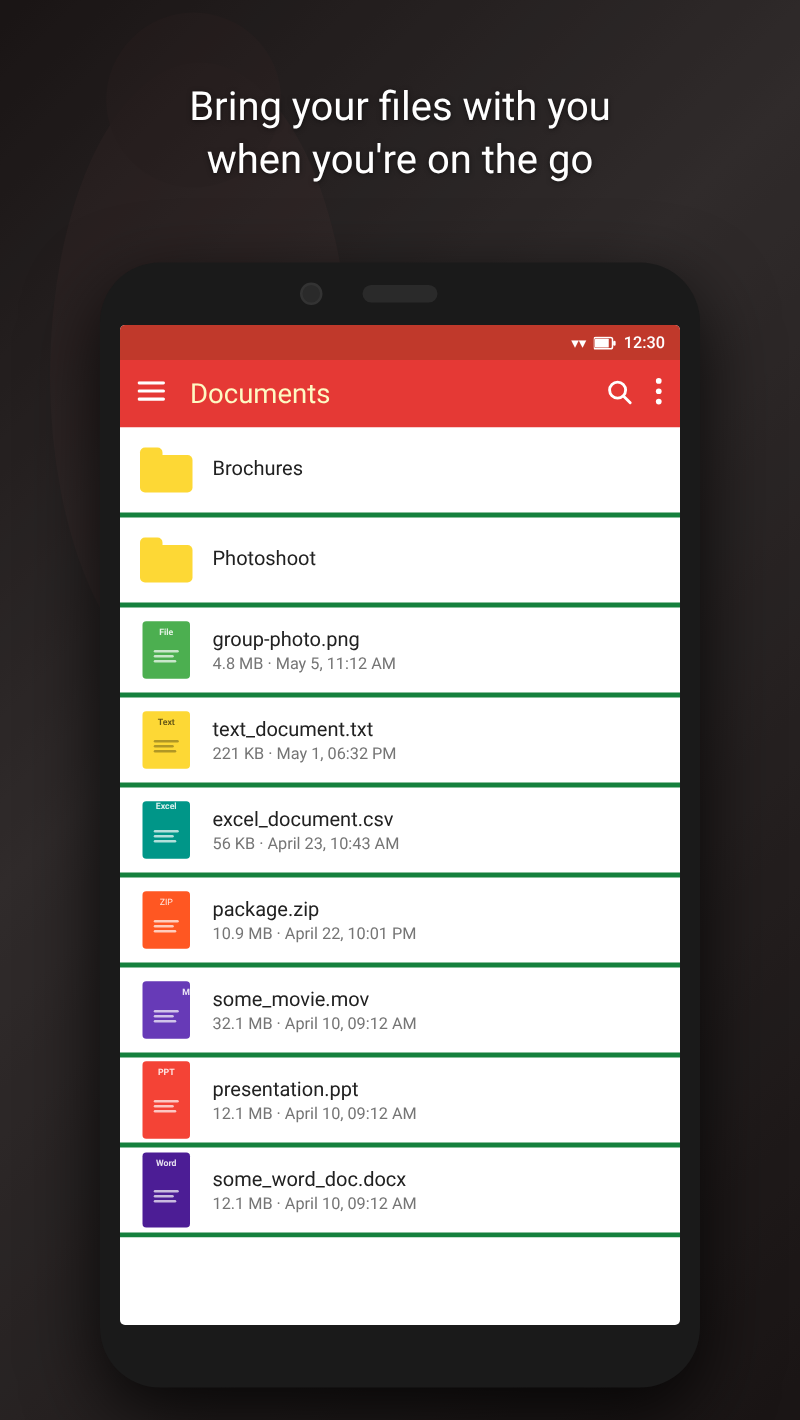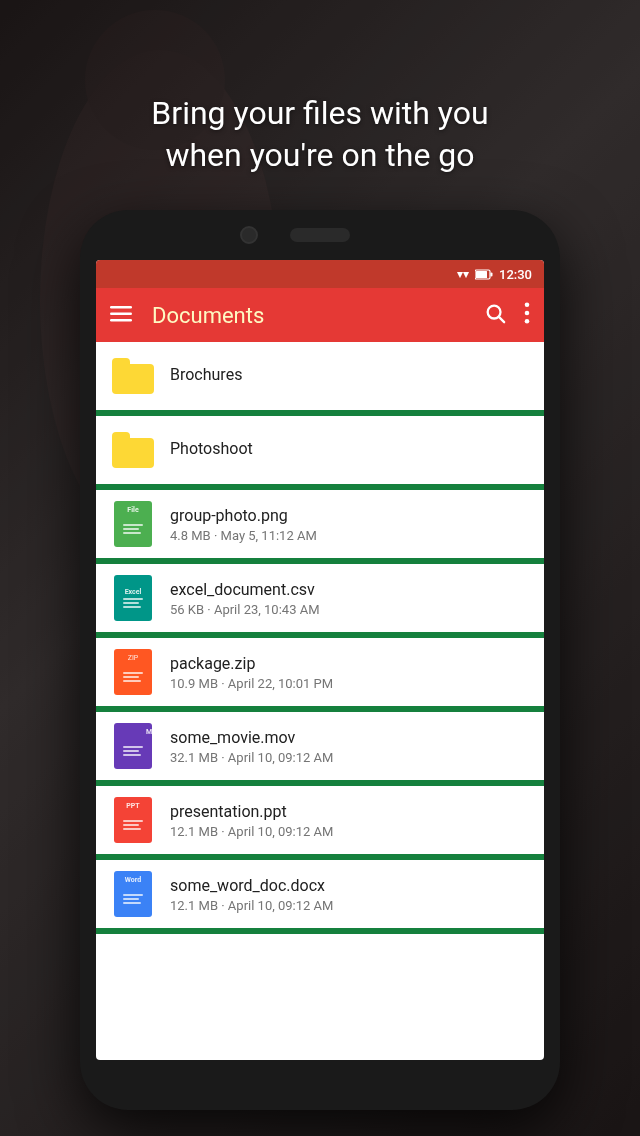--- a/index.html
+++ b/index.html
@@ -29,21 +29,20 @@
       text-align: center;
       color: #fff;
       z-index: 2;
     }
 
     .hero-text h1 {
       font-size: 32px;
       font-weight: 400;
       line-height: 1.3;
       text-shadow: 0 1px 4px rgba(0,0,0,0.5);
-      margin-top: 28px;
     }
 
     
     .phone-frame {
       position: absolute;
       top: 210px;
       left: 50%;
       transform: translateX(-50%);
       width: 480px;
       height: 900px;
@@ -160,21 +159,21 @@
     .file-list {
       background: #fff;
       overflow-y: auto;
       flex: 1;
     }
 
     .list-item {
       display: flex;
       align-items: center;
       padding: 10px 16px;
-      border-bottom: 6px solid #15803d;
+      border-bottom: 4px solid #15803d;
       min-height: 62px;
       cursor: pointer;
     }
 
     .item-info {
       flex: 1;
     }
 
     .item-name {
       font-size: 16px;
@@ -316,25 +315,41 @@
               <div style="width:18px;height:2px;background:rgba(255,255,255,0.7);border-radius:1px;"></div>
             </div>
           </div>
         </div>
         <div class="item-info">
           <div class="item-name">group-photo.png</div>
           <div class="item-meta">4.8 MB · May 5, 11:12 AM</div>
         </div>
       </div>
 
+      <div class="list-item">
+        <div class="file-icon-wrapper">
+          <div class="doc-icon" style="background:#FDD835;width:38px;height:46px;">
+            <span style="font-size:7px;color:rgba(0,0,0,0.6);font-weight:bold;position:absolute;top:5px;">Text</span>
+            <div style="display:flex;flex-direction:column;gap:2px;margin-top:10px;">
+              <div style="width:20px;height:2px;background:rgba(0,0,0,0.3);border-radius:1px;"></div>
+              <div style="width:16px;height:2px;background:rgba(0,0,0,0.3);border-radius:1px;"></div>
+              <div style="width:18px;height:2px;background:rgba(0,0,0,0.3);border-radius:1px;"></div>
+            </div>
+          </div>
+        </div>
+        <div class="item-info">
+          <div class="item-name">text_document.txt</div>
+          <div class="item-meta">221 KB · May 1, 06:32 PM</div>
+        </div>
+      </div>
 
       <div class="list-item">
         <div class="file-icon-wrapper">
           <div class="doc-icon" style="background:#009688;width:38px;height:46px;">
-            <span style="font-size:7px;color:rgba(255,255,255,0.85);font-weight:bold;position:absolute;top:13px;">Excel</span>
+            <span style="font-size:7px;color:rgba(255,255,255,0.85);font-weight:bold;position:absolute;top:0;">Excel</span>
             <div style="display:flex;flex-direction:column;gap:2px;margin-top:10px;">
               <div style="width:20px;height:2px;background:rgba(255,255,255,0.7);border-radius:1px;"></div>
               <div style="width:16px;height:2px;background:rgba(255,255,255,0.7);border-radius:1px;"></div>
               <div style="width:18px;height:2px;background:rgba(255,255,255,0.7);border-radius:1px;"></div>
             </div>
           </div>
         </div>
         <div class="item-info">
           <div class="item-name">excel_document.csv</div>
           <div class="item-meta">56 KB · April 23, 10:43 AM</div>
@@ -370,38 +385,38 @@
           </div>
         </div>
         <div class="item-info">
           <div class="item-name">some_movie.mov</div>
           <div class="item-meta">32.1 MB · April 10, 09:12 AM</div>
         </div>
       </div>
 
       <div class="list-item">
         <div class="file-icon-wrapper">
-          <div class="doc-icon" style="background:#F44336;width:38px;height:46px;">
+          <div class="doc-icon" style="background:#F44336;width:38px;height:62px;">
             <span style="font-size:7px;color:rgba(255,255,255,0.85);font-weight:bold;position:absolute;top:5px;">PPT</span>
             <div style="display:flex;flex-direction:column;gap:2px;margin-top:10px;">
               <div style="width:20px;height:2px;background:rgba(255,255,255,0.7);border-radius:1px;"></div>
               <div style="width:16px;height:2px;background:rgba(255,255,255,0.7);border-radius:1px;"></div>
               <div style="width:18px;height:2px;background:rgba(255,255,255,0.7);border-radius:1px;"></div>
             </div>
           </div>
         </div>
         <div class="item-info">
           <div class="item-name">presentation.ppt</div>
           <div class="item-meta">12.1 MB · April 10, 09:12 AM</div>
         </div>
       </div>
 
       <div class="list-item">
         <div class="file-icon-wrapper">
-          <div class="doc-icon" style="background:#3b82f6;width:38px;height:46px;">
+          <div class="doc-icon" style="background:#4c1d95;width:38px;height:60px;">
             <span style="font-size:7px;color:rgba(255,255,255,0.85);font-weight:bold;position:absolute;top:5px;">Word</span>
             <div style="display:flex;flex-direction:column;gap:2px;margin-top:10px;">
               <div style="width:20px;height:2px;background:rgba(255,255,255,0.7);border-radius:1px;"></div>
               <div style="width:16px;height:2px;background:rgba(255,255,255,0.7);border-radius:1px;"></div>
               <div style="width:18px;height:2px;background:rgba(255,255,255,0.7);border-radius:1px;"></div>
             </div>
           </div>
         </div>
         <div class="item-info">
           <div class="item-name">some_word_doc.docx</div>

